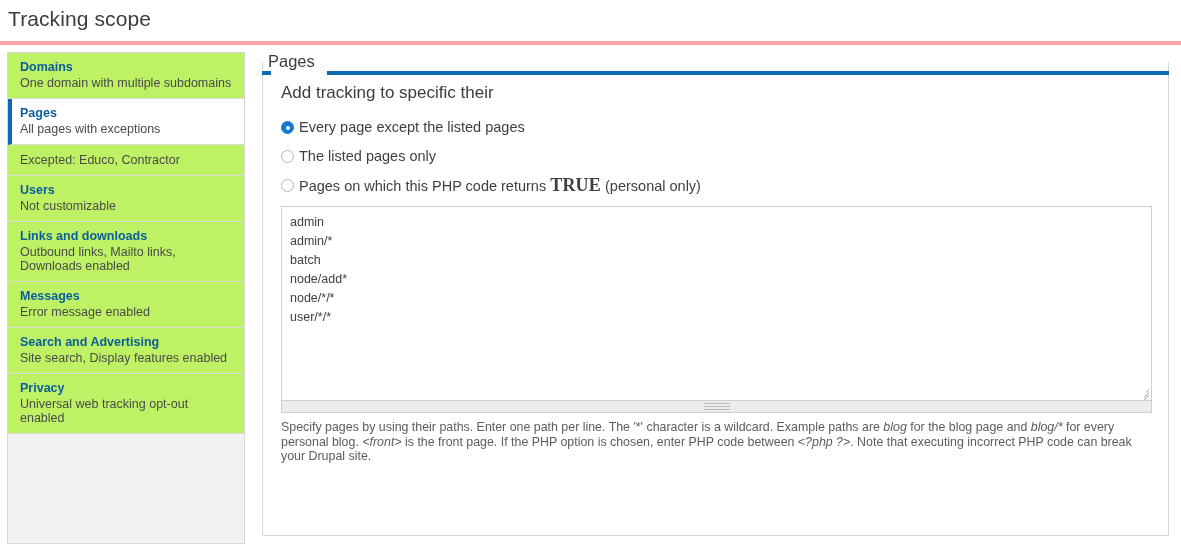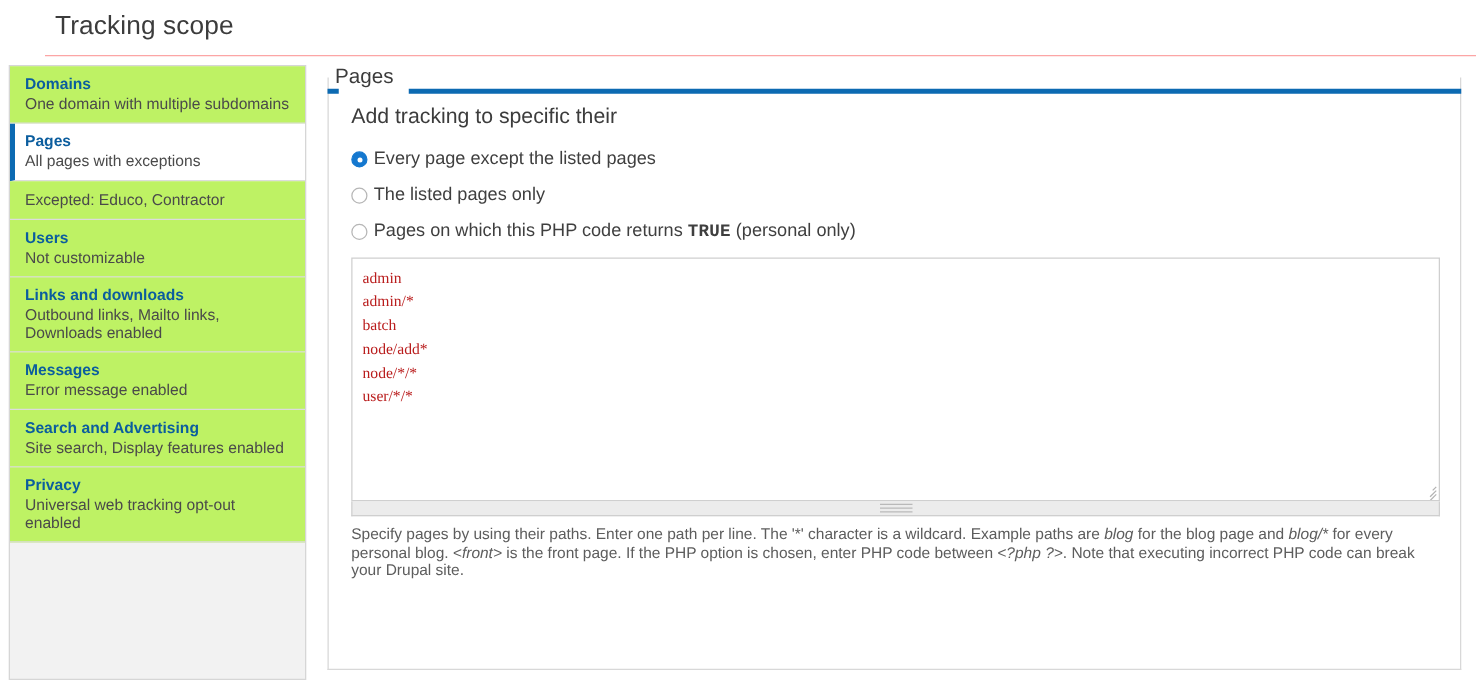--- a/index.html
+++ b/index.html
@@ -13,25 +13,24 @@
   body {
     font-family: "Liberation Sans", sans-serif;
     color: #3b3b3b;
     -webkit-font-smoothing: antialiased;
   }
 
   
   .page-header {
     height: 45px;
     box-sizing: border-box;
-    border-bottom: 1px solid #fca5a5;
+    border-bottom: 4px solid #fca5a5;
     padding: 0 0 0 8px;
     display: flex;
     align-items: center;
-    margin-left: 36px;
   }
   .page-title {
     font-size: 21px;
     font-weight: 400;
     color: #3c3c3c;
     letter-spacing: 0.1px;
     line-height: 1;
     margin: 0;
     padding-bottom: 4px;
   }
@@ -169,23 +168,23 @@
     background: #ffffff;
   }
   .radio-label {
     font-size: 14.5px;
     color: #3f3f3f;
     line-height: 18px;
     padding-left: 5px;
     cursor: pointer;
   }
   .code-true {
-    font-family: Liberation Mono, monospace;
+    font-family: Liberation Serif, serif;
     font-weight: bold;
-    font-size: 14px;
+    font-size: 18px;
     letter-spacing: 0.2px;
   }
 
   
   .textarea-box {
     border: 1px solid #cfcfcf;
     background: #ffffff;
     height: 195px;
     box-sizing: border-box;
     padding: 6px 8px 6px 8px;
@@ -195,24 +194,24 @@
   }
   .textarea-box textarea {
     width: 100%;
     height: 100%;
     border: none;
     outline: none;
     resize: none;
     padding: 0;
     margin: 0;
     background: transparent;
-    font-family: Liberation Serif, serif;
+    font-family: Liberation Sans, sans-serif;
     font-size: 12.5px;
     line-height: 19px;
-    color: #b91c1c;
+    color: #404040;
     overflow: hidden;
   }
   .resize-grip {
     position: absolute;
     right: 2px;
     bottom: 2px;
     width: 12px;
     height: 12px;
     pointer-events: none;
   }

